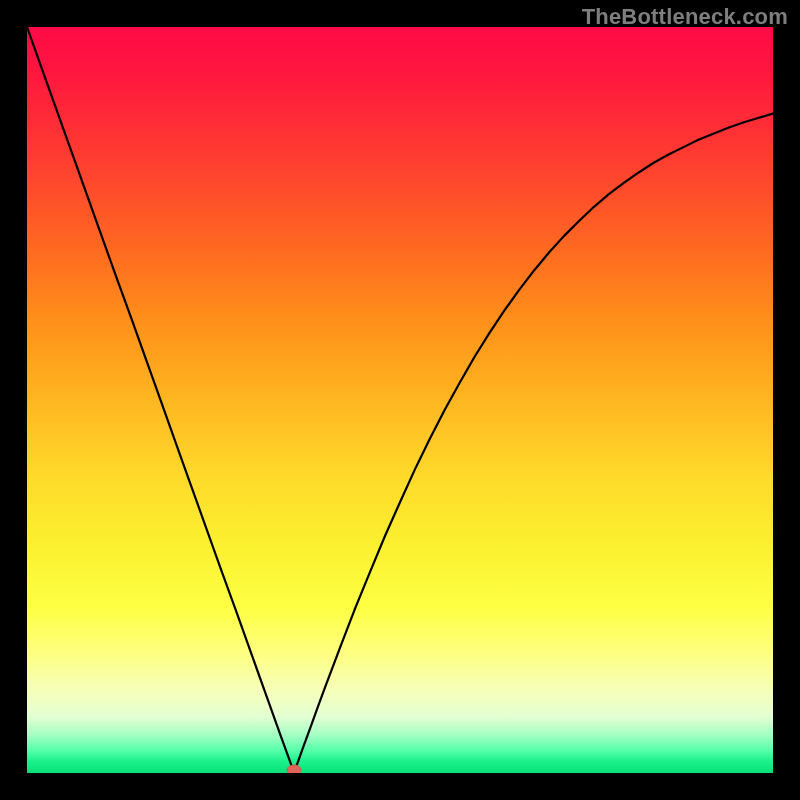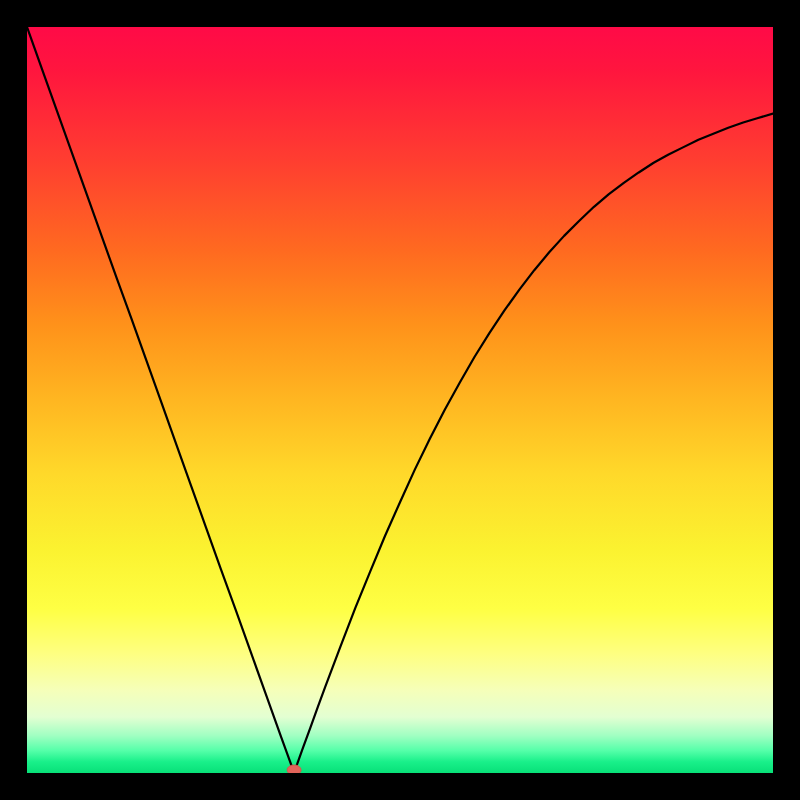--- a/index.html
+++ b/index.html
@@ -66,13 +66,14 @@
 </head>
 <body>
 
 <div class="frame">
   <div class="plot-area">
     <svg class="curve-svg" viewBox="0 0 746 746" preserveAspectRatio="none">
       <path id="curve-path" class="curve-path" d="M0.00 0.00 L14.92 41.78 L29.84 83.55 L44.76 125.33 L59.68 167.10 L74.60 208.88 L89.52 250.66 L104.44 291.69 L119.36 333.46 L134.28 375.24 L149.20 417.01 L164.12 458.79 L179.04 500.57 L193.96 542.34 L208.88 583.37 L223.80 625.15 L238.72 666.92 L253.64 708.70 L265.58 741.52 L267.07 746.00 L268.56 741.52 L276.02 720.64 L283.48 700.49 L290.94 679.61 L298.40 659.46 L313.32 619.93 L328.24 581.13 L343.16 544.58 L358.08 508.77 L373.00 475.20 L387.92 442.38 L402.84 411.79 L417.76 382.70 L432.68 355.84 L447.60 329.73 L462.52 305.86 L477.44 283.48 L492.36 262.59 L507.28 243.20 L522.20 225.29 L537.12 208.88 L552.04 193.96 L566.96 179.79 L581.88 167.10 L596.80 155.91 L611.72 145.47 L626.64 135.77 L641.56 127.57 L656.48 120.11 L671.40 112.65 L686.32 106.68 L701.24 100.71 L716.16 95.49 L731.08 91.01 L746.00 86.54 "></path>
       <ellipse id="min-marker" class="marker" rx="7" ry="5" cx="267.07" cy="743.00"></ellipse>
     </svg>
   </div>
+  <div class="watermark">TheBottleneck.com</div>
 </div>
 
 </body></html>

